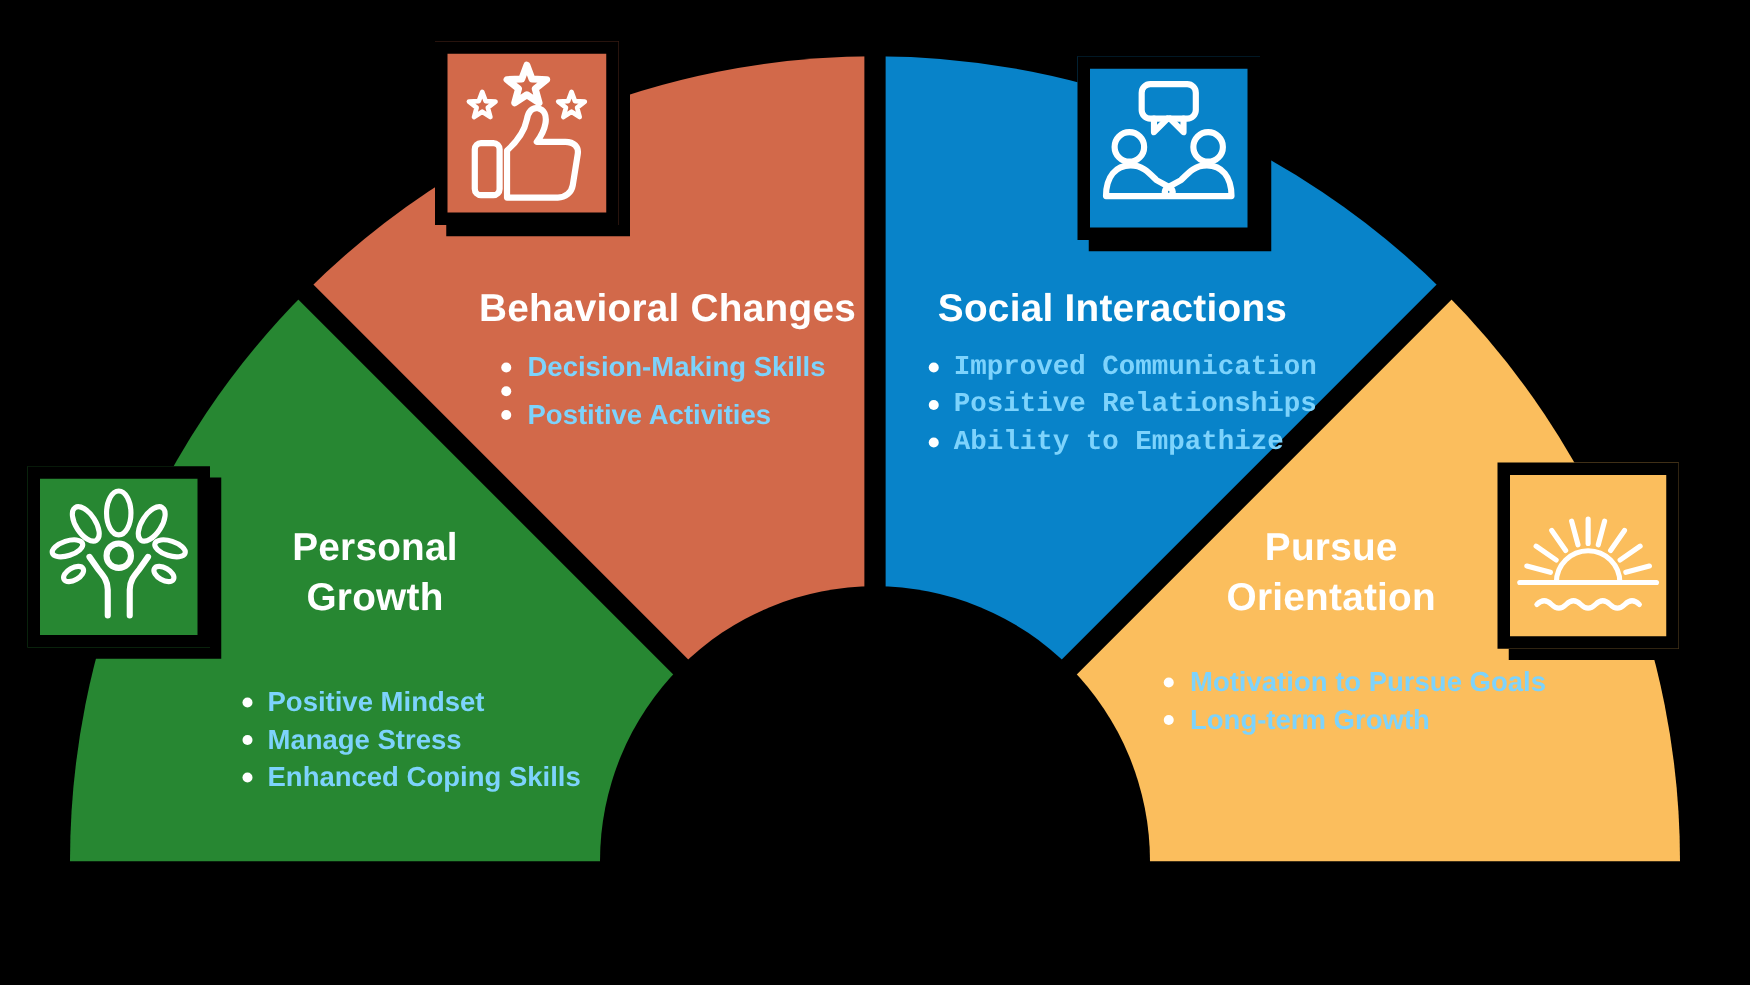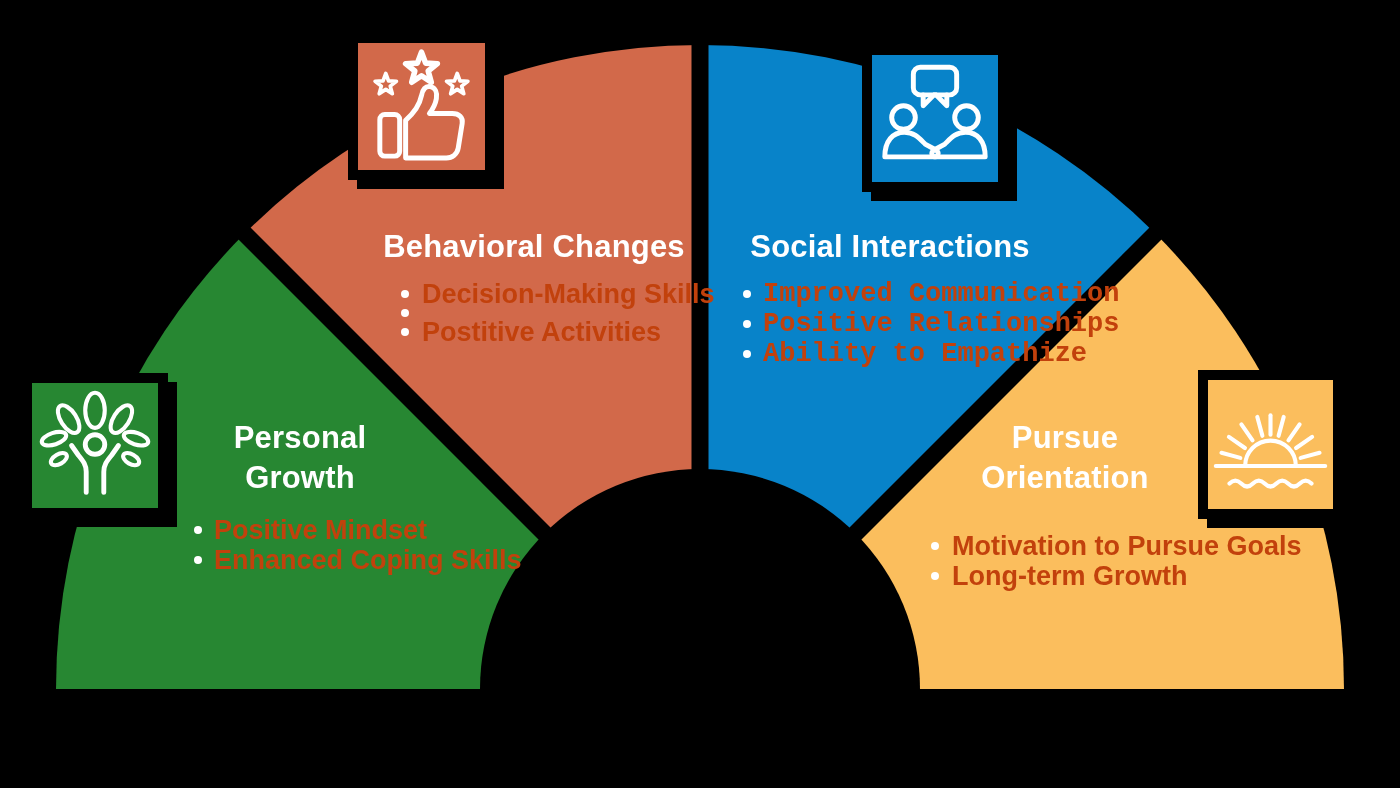--- a/index.html
+++ b/index.html
@@ -11,33 +11,33 @@
   }
   .donut { position:absolute; left:0; top:0; }
 
   .block { position:absolute; }
   .seg-title {
     margin:0; font-size:31px; line-height:40px; font-weight:700;
     text-align:center; color:#fff; letter-spacing:0.2px;
   }
   .bullets { list-style:none; margin:0; padding:0; }
   .bullets li {
-    display:flex; align-items:center; line-height:30px; font-size:27px;
-    font-weight:700; color:#c2410c; white-space:nowrap;
+    display:flex; align-items:center; line-height:30px; font-size:22px;
+    font-weight:700; color:#7dd3fc; white-space:nowrap;
   }
   .dot { width:8px; height:8px; border-radius:50%; background:#fff; flex:0 0 auto; }
 
   .block-personal   { left:130px; top:418px; width:340px; }
   .block-behavioral { left:349px; top:227px; width:370px; }
   .block-social     { left:705px; top:227px; width:370px; }
   .block-future     { left:900px; top:418px; width:330px; }
 
   .block-behavioral .bullets { margin-top:12px; padding-left:52px; }
   .block-social     .bullets { margin-top:12px; padding-left:38px;font-family:Liberation Mono, monospace; }
-  .block-personal   .bullets { margin-top:17px; padding-left:64px;text-align:center; }
+  .block-personal   .bullets { margin-top:49px; padding-left:64px;text-align:center; }
   .block-future     .bullets { margin-top:33px; padding-left:31px; }
   .block-behavioral .dot, .block-future .dot { margin-right:13px; }
   .block-social .dot, .block-personal .dot  { margin-right:12px; }
 
   .icon-box {
     position:absolute; box-sizing:content-box;
     border:10px solid #000;
     box-shadow:9px 9px 0 0 #000;
   }
   .icon-box svg { display:block; width:100%; height:100%; }
@@ -69,20 +69,24 @@
 
   <div class="block block-personal">
     <h2 class="seg-title">
       <div>Personal</div>
       <div>Growth</div>
     </h2>
     <ul class="bullets">
       <li>
           <span class="dot"></span>
           <span>Positive Mindset</span>
+        </li>
+      <li>
+          <span class="dot"></span>
+          <span>Manage Stress</span>
         </li>
       <li>
           <span class="dot"></span>
           <span>Enhanced Coping Skills</span>
         </li>
     </ul>
   </div>
 
   <div class="block block-behavioral">
     <h2 class="seg-title">Behavioral Changes</h2>

